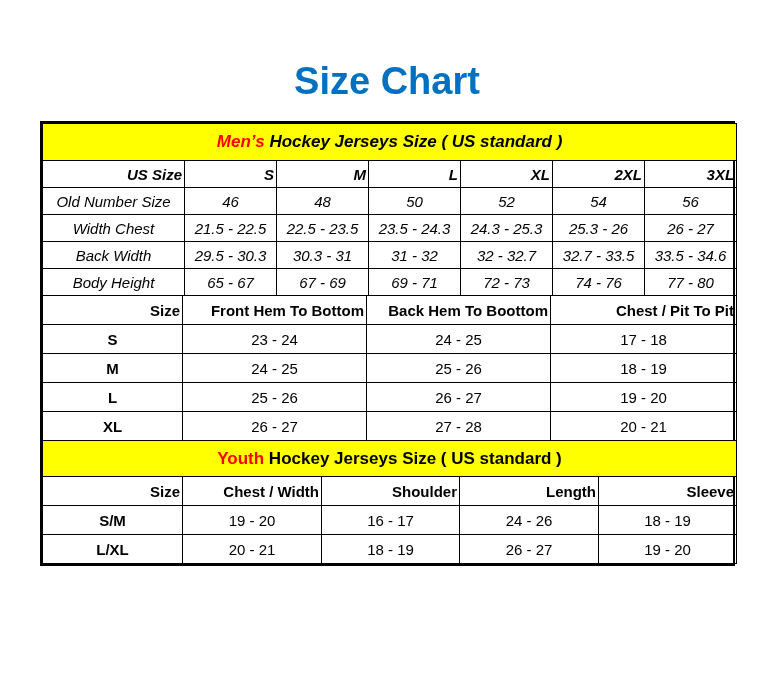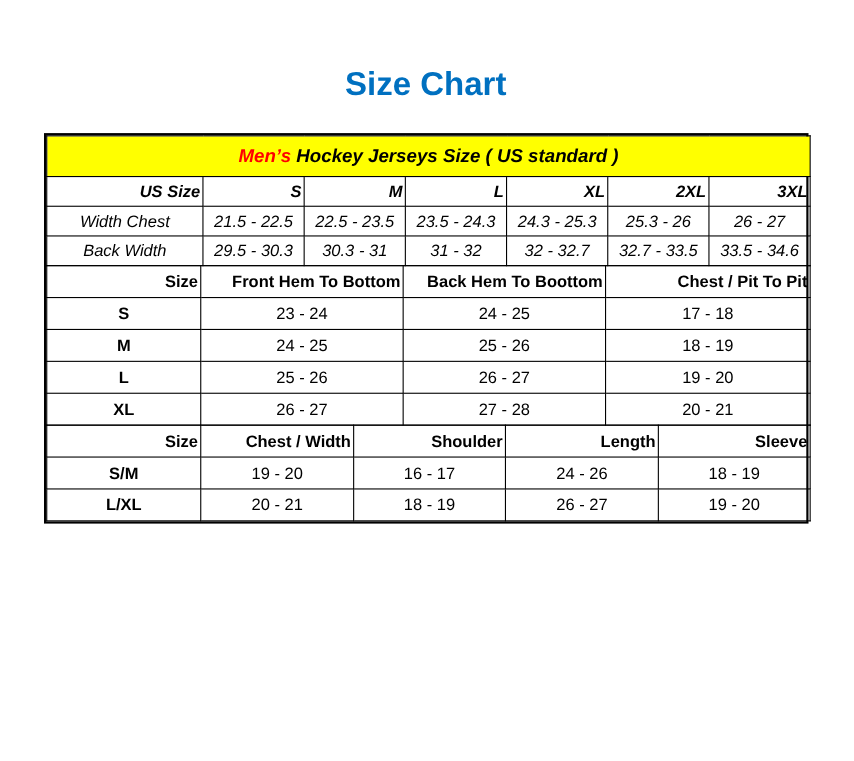--- a/index.html
+++ b/index.html
@@ -18,21 +18,21 @@
     width: 776px; height: 692px;
     background: #ffffff;
     overflow: hidden;
     position: relative;
   }
   .page-title {
     margin-top: 60px;
     width: 694px;
     margin-left: 40px;
     text-align: center;
-    font-size: 30px;
+    font-size: 38px;
     font-weight: bold;
     color: var(--title_blue, #0070C0);
     letter-spacing: 0px;
   }
   .chart-wrap {
     position: absolute;
     left: 40px; top: 121px;
     width: 695px;
     border: 2px solid var(--border_black, #000);
   }
@@ -100,36 +100,54 @@
           <tr data-name="mens-header-row">
             <th class="colhead" data-name="mens-col-header">US Size</th>
             <th class="colhead" data-name="mens-col-header">S</th>
             <th class="colhead" data-name="mens-col-header">M</th>
             <th class="colhead" data-name="mens-col-header">L</th>
             <th class="colhead" data-name="mens-col-header">XL</th>
             <th class="colhead" data-name="mens-col-header">2XL</th>
             <th class="colhead" data-name="mens-col-header">3XL</th>
           </tr>
           <tr data-name="mens-table-row">
+            <th scope="row" class="rowlabel" data-name="mens-row-label">Old Number Size</th>
+            <td class="cell" data-name="mens-value-cell">46</td>
+            <td class="cell" data-name="mens-value-cell">48</td>
+            <td class="cell" data-name="mens-value-cell">50</td>
+            <td class="cell" data-name="mens-value-cell">52</td>
+            <td class="cell" data-name="mens-value-cell">54</td>
+            <td class="cell" data-name="mens-value-cell">56</td>
+          </tr>
+          <tr data-name="mens-table-row">
             <th scope="row" class="rowlabel" data-name="mens-row-label">Width Chest</th>
             <td class="cell" data-name="mens-value-cell">21.5 - 22.5</td>
             <td class="cell" data-name="mens-value-cell">22.5 - 23.5</td>
             <td class="cell" data-name="mens-value-cell">23.5 - 24.3</td>
             <td class="cell" data-name="mens-value-cell">24.3 - 25.3</td>
             <td class="cell" data-name="mens-value-cell">25.3 - 26</td>
             <td class="cell" data-name="mens-value-cell">26 - 27</td>
           </tr>
           <tr data-name="mens-table-row">
             <th scope="row" class="rowlabel" data-name="mens-row-label">Back Width</th>
             <td class="cell" data-name="mens-value-cell">29.5 - 30.3</td>
             <td class="cell" data-name="mens-value-cell">30.3 - 31</td>
             <td class="cell" data-name="mens-value-cell">31 - 32</td>
             <td class="cell" data-name="mens-value-cell">32 - 32.7</td>
             <td class="cell" data-name="mens-value-cell">32.7 - 33.5</td>
             <td class="cell" data-name="mens-value-cell">33.5 - 34.6</td>
+          </tr>
+          <tr data-name="mens-table-row">
+            <th scope="row" class="rowlabel" data-name="mens-row-label">Body Height</th>
+            <td class="cell" data-name="mens-value-cell">65 - 67</td>
+            <td class="cell" data-name="mens-value-cell">67 - 69</td>
+            <td class="cell" data-name="mens-value-cell">69 - 71</td>
+            <td class="cell" data-name="mens-value-cell">72 - 73</td>
+            <td class="cell" data-name="mens-value-cell">74 - 76</td>
+            <td class="cell" data-name="mens-value-cell">77 - 80</td>
           </tr>
         </tbody>
       </table>
     <table class="size-table bold-rowlabels" data-name="womens-table">
         <colgroup>
           <col style="width: 140px;">
           <col style="width: 184px;">
           <col style="width: 184px;">
           <col style="width: 186px;">
         </colgroup>
@@ -168,20 +186,23 @@
       </table>
     <table class="size-table bold-rowlabels" data-name="youth-table">
         <colgroup>
           <col style="width: 140px;">
           <col style="width: 139px;">
           <col style="width: 138px;">
           <col style="width: 139px;">
           <col style="width: 138px;">
         </colgroup>
         <tbody>
+          <tr class="band-row" data-name="youth-band-row">
+            <th colspan="5" class="band" data-name="youth-section-band"><span class="accent" data-name="youth-band-highlight">Youth</span><span data-name="youth-band-text"> Hockey Jerseys Size ( US standard )</span></th>
+          </tr>
           <tr data-name="youth-header-row">
             <th class="colhead" data-name="youth-col-header">Size</th>
             <th class="colhead" data-name="youth-col-header">Chest / Width</th>
             <th class="colhead" data-name="youth-col-header">Shoulder</th>
             <th class="colhead" data-name="youth-col-header">Length</th>
             <th class="colhead" data-name="youth-col-header">Sleeve</th>
           </tr>
           <tr data-name="youth-table-row">
             <th scope="row" class="rowlabel" data-name="youth-row-label">S/M</th>
             <td class="cell" data-name="youth-value-cell">19 - 20</td>

